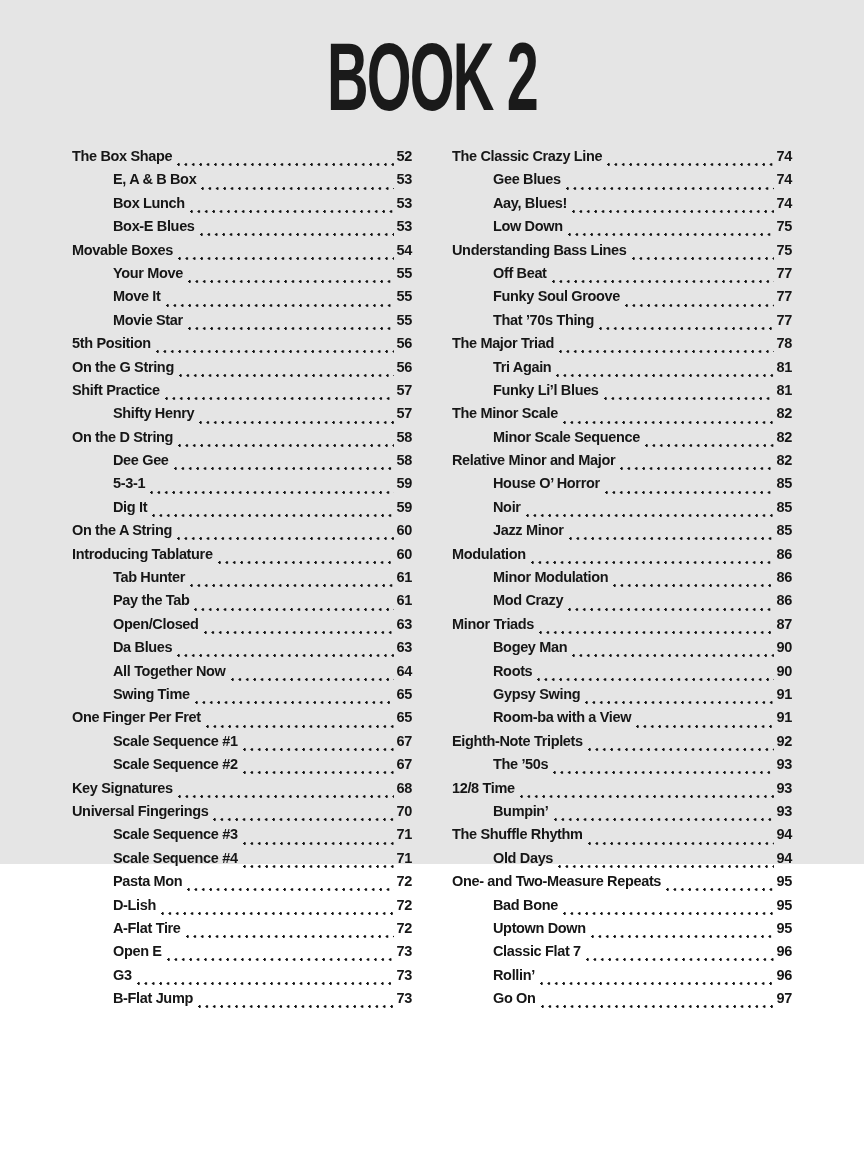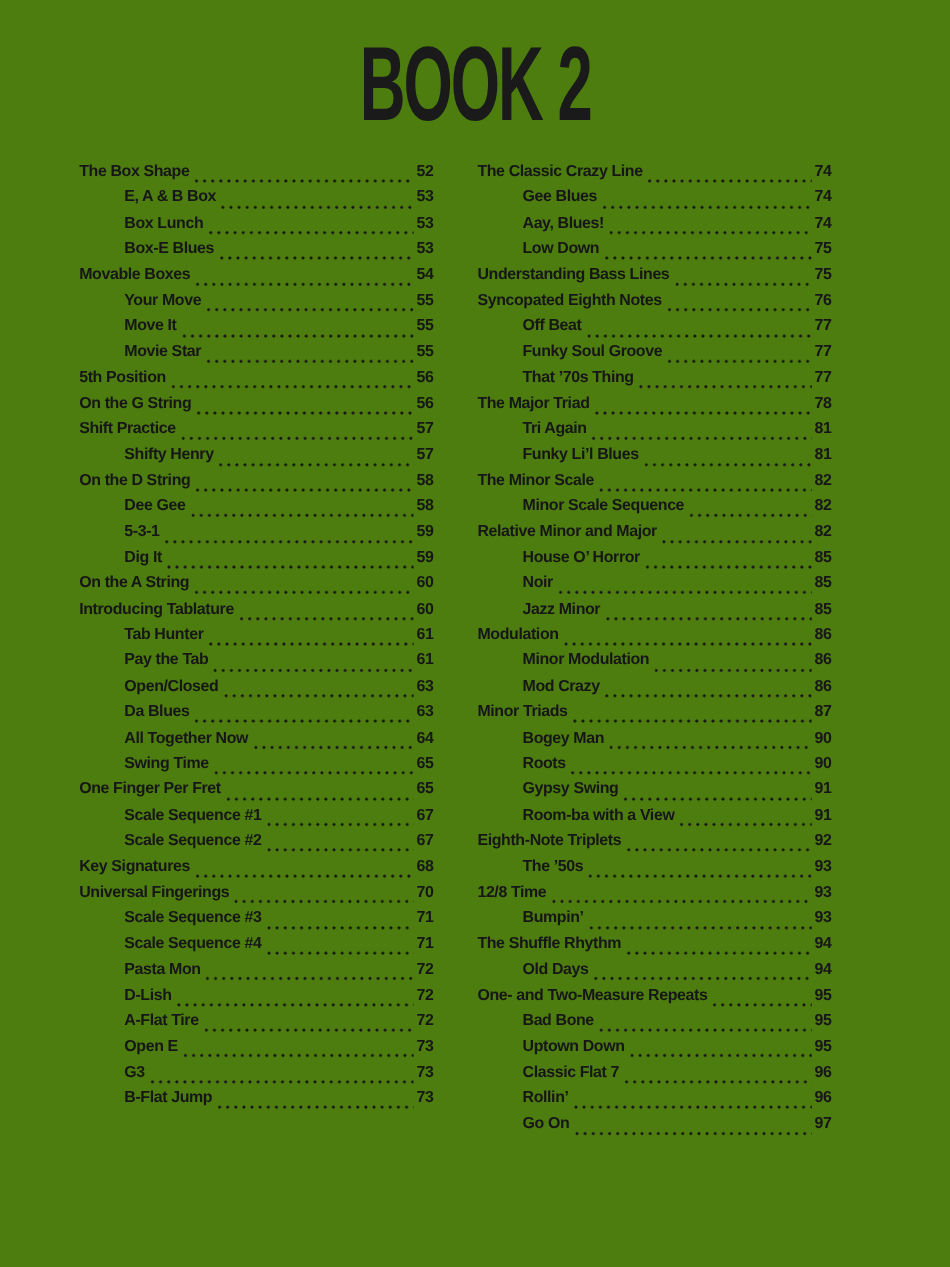--- a/index.html
+++ b/index.html
@@ -9,22 +9,22 @@
   }
   body {
     width: 864px;
     height: 1152px;
     font-family: "Liberation Sans", sans-serif;
     color: #161616;
     overflow: hidden;
   }
   .page {
     width: 864px;
-    height: 1152px;
-    background: #4d7c0f;
+    height: 864px;
+    background: #e5e5e5;
     box-sizing: border-box;
   }
   .title-wrap {
     text-align: center;
     padding-top: 34px;
     height: 92px;
   }
   .book-title {
     display: inline-block;
     font-size: 96px;
@@ -32,21 +32,21 @@
     font-weight: bold;
     letter-spacing: -3px;
     transform: scaleX(0.60);
     transform-origin: center top;
     color: #1a1a1a;
     white-space: nowrap;
   }
   .columns {
     display: flex;
     gap: 40px;
-    padding: 22px 108px 0 72px;
+    padding: 22px 72px 0 72px;
     box-sizing: border-box;
   }
   .col {
     flex: 1;
     min-width: 0;
   }
   .row {
     display: flex;
     align-items: baseline;
     height: 23.4px;
@@ -289,25 +289,20 @@
         <div class="row sub">
           <span class="t">Low Down</span>
           <span class="leader"></span>
           <span class="pg">75</span>
         </div>
         <div class="row">
           <span class="t">Understanding Bass Lines</span>
           <span class="leader"></span>
           <span class="pg">75</span>
         </div>
-        <div class="row">
-          <span class="t">Syncopated Eighth Notes</span>
-          <span class="leader"></span>
-          <span class="pg">76</span>
-        </div>
         <div class="row sub">
           <span class="t">Off Beat</span>
           <span class="leader"></span>
           <span class="pg">77</span>
         </div>
         <div class="row sub">
           <span class="t">Funky Soul Groove</span>
           <span class="leader"></span>
           <span class="pg">77</span>
         </div>

